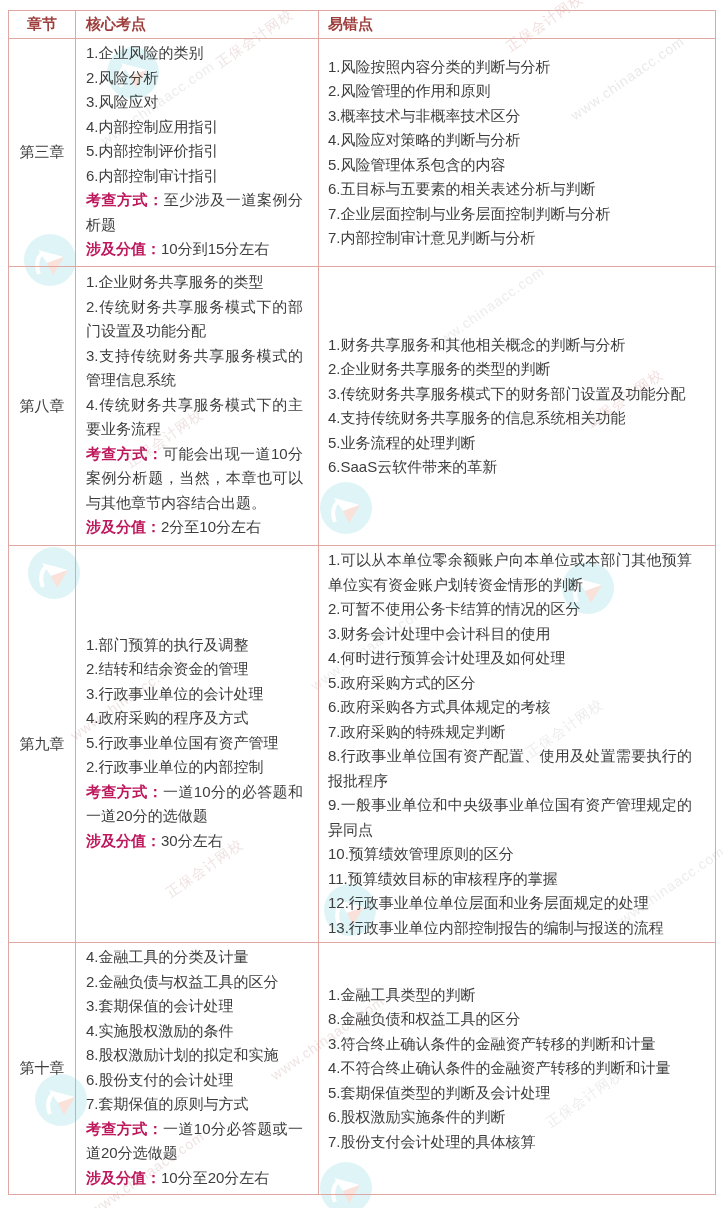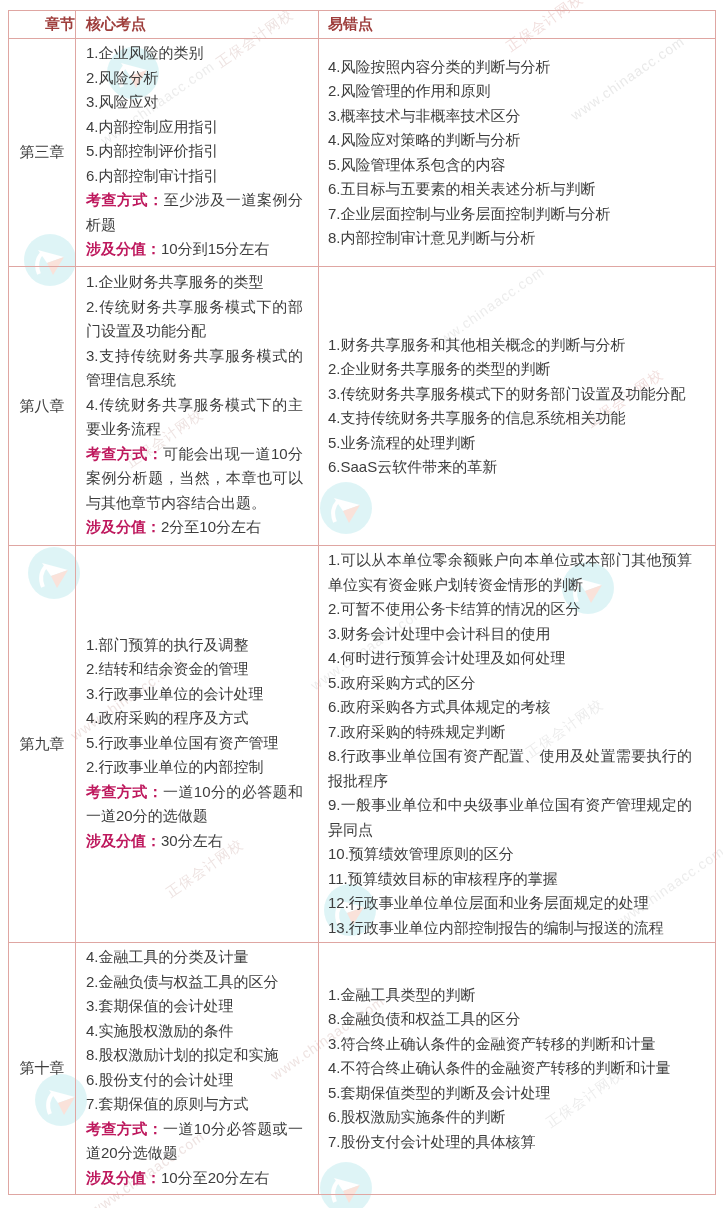--- a/index.html
+++ b/index.html
@@ -40,21 +40,21 @@
   }
   col.c-chapter { width: 67px; }
   col.c-core    { width: 243px; }
   col.c-error   { width: 397px; }
   tr.head-row { height: 28px; }
   th {
     color: #9e3e3c;
     font-weight: 700;
     text-align: left;
   }
-  th.h-chapter { padding-left: 18px; text-align: right; }
+  th.h-chapter { padding-left: 18px; }
   th.h-core    { padding-left: 10px; }
   th.h-error   { padding-left: 9px; margin-left: 24px; }
   td.chapter-cell {
     text-align: center;
     color: #3d3d3d;
     margin-top: 20px;
   }
   td.core-cell  { padding: 0 15px 2px 10px; }
   td.error-cell { padding: 2px 23px 2px 9px; }
   .cell-content {
@@ -166,28 +166,28 @@
                 <div>4.内部控制应用指引</div>
                 <div>5.内部控制评价指引</div>
                 <div>6.内部控制审计指引</div>
               </div>
           <div class="labeled-line"><b>考查方式：</b><span>至少涉及一道案例分析题</span></div>
           <div class="labeled-line"><b>涉及分值：</b><span>10分到15分左右</span></div>
         </div>
       </td>
       <td class="error-cell">
         <div class="cell-content">
-              <div>4.风险按照内容分类的判断与分析</div>
+              <div>1.风险按照内容分类的判断与分析</div>
               <div>2.风险管理的作用和原则</div>
               <div>3.概率技术与非概率技术区分</div>
               <div>4.风险应对策略的判断与分析</div>
               <div>5.风险管理体系包含的内容</div>
               <div>6.五目标与五要素的相关表述分析与判断</div>
               <div>7.企业层面控制与业务层面控制判断与分析</div>
-              <div>8.内部控制审计意见判断与分析</div>
+              <div>7.内部控制审计意见判断与分析</div>
             </div>
       </td>
     </tr>
 
     <tr class="row-2">
       <td class="chapter-cell">第八章</td>
       <td class="core-cell">
         <div class="cell-content">
           <div>
                 <div>1.企业财务共享服务的类型</div>

